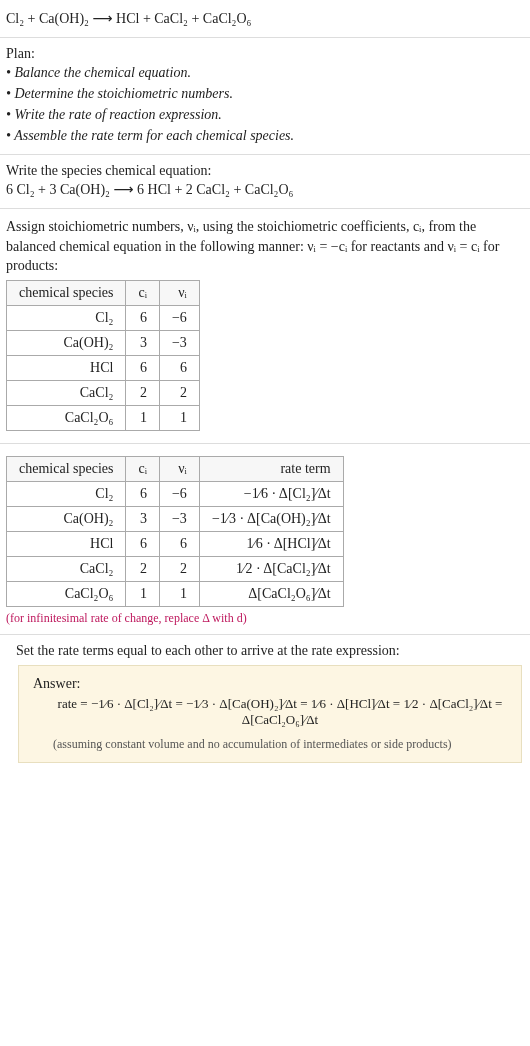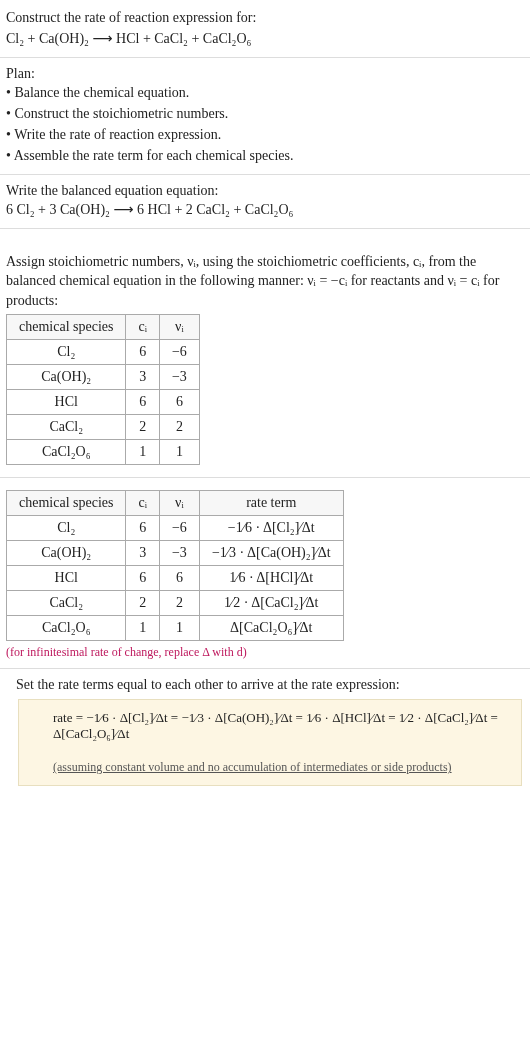--- a/index.html
+++ b/index.html
@@ -20,29 +20,30 @@
   }
   .prompt {
     line-height: 1.4;
   }
   .eq {
     font-family: Liberation Serif, serif;
     margin: 2px 0;
   }
   .plan-list {
     line-height: 1.5;
+    font-style: italic;
   }
   table.stoich {
     border-collapse: collapse;
     margin: 4px 0;
   }
   table.stoich th, table.stoich td {
     border: 1px solid #aaa;
     padding: 4px 12px;
-    text-align: center;
+    text-align: right;
     font-weight: normal;
   }
   table.stoich th {
     background: #f7f7f7;
   }
   .col-c { text-align: center; }
   .note {
     font-size: 12px;
     color: #be185d;
     margin-top: 2px;
@@ -52,54 +53,53 @@
     border: 1px solid #e8dfbf;
     padding: 10px 14px;
     margin: 6px 2px 6px 2px;
   }
   .answer-label {
     margin-bottom: 4px;
   }
   .answer-eq {
     font-size: 13px;
     padding-left: 20px;
+    text-align: center;
   }
   .answer-note {
     font-size: 12px;
     color: #555;
     padding-left: 20px;
-    margin-top: 18px;
-    text-decoration: underline;
+    margin-top: 9px;
   }
 </style>
 </head>
 <body>
 
 <div class="section">
-  <div class="prompt">Construct the rate of reaction expression for:</div>
   <div class="eq">Cl₂ + Ca(OH)₂ ⟶ HCl + CaCl₂ + CaCl₂O₆</div>
 </div>
 
 <div class="section">
   <div>Plan:</div>
   <div class="plan-list">
     <div>• Balance the chemical equation.</div>
-    <div>• Construct the stoichiometric numbers.</div>
+    <div>• Determine the stoichiometric numbers.</div>
     <div>• Write the rate of reaction expression.</div>
     <div>• Assemble the rate term for each chemical species.</div>
   </div>
 </div>
 
 <div class="section">
-  <div>Write the balanced equation equation:</div>
+  <div>Write the species chemical equation:</div>
   <div class="eq">6 Cl₂ + 3 Ca(OH)₂ ⟶ 6 HCl + 2 CaCl₂ + CaCl₂O₆</div>
 </div>
 
 <div class="section">
-  <div style="line-height:1.4;margin-top:15px;">Assign stoichiometric numbers, νᵢ, using the stoichiometric coefficients, cᵢ, from the balanced chemical equation in the following manner: νᵢ = −cᵢ for reactants and νᵢ = cᵢ for products:</div>
+  <div style="line-height:1.4;">Assign stoichiometric numbers, νᵢ, using the stoichiometric coefficients, cᵢ, from the balanced chemical equation in the following manner: νᵢ = −cᵢ for reactants and νᵢ = cᵢ for products:</div>
   <table class="stoich">
     <tbody>
         <tr>
       <th>chemical species</th>
       <th class="col-c">cᵢ</th>
       <th class="col-c">νᵢ</th>
     </tr>
     <tr>
       <td>Cl₂</td>
       <td class="col-c">6</td>
@@ -169,16 +169,17 @@
       <td>Δ[CaCl₂O₆]⁄Δt</td>
     </tr>
   </tbody>
     </table>
   <div class="note">(for infinitesimal rate of change, replace Δ with d)</div>
 </div>
 
 <div class="section" style="border-bottom:none;padding-left:16px;">
   <div>Set the rate terms equal to each other to arrive at the rate expression:</div>
   <div class="answer-box">
+    <div class="answer-label">Answer:</div>
     <div class="answer-eq">rate = −1⁄6 · Δ[Cl₂]⁄Δt = −1⁄3 · Δ[Ca(OH)₂]⁄Δt = 1⁄6 · Δ[HCl]⁄Δt = 1⁄2 · Δ[CaCl₂]⁄Δt = Δ[CaCl₂O₆]⁄Δt</div>
     <div class="answer-note">(assuming constant volume and no accumulation of intermediates or side products)</div>
   </div>
 </div>
 
 </body></html>

